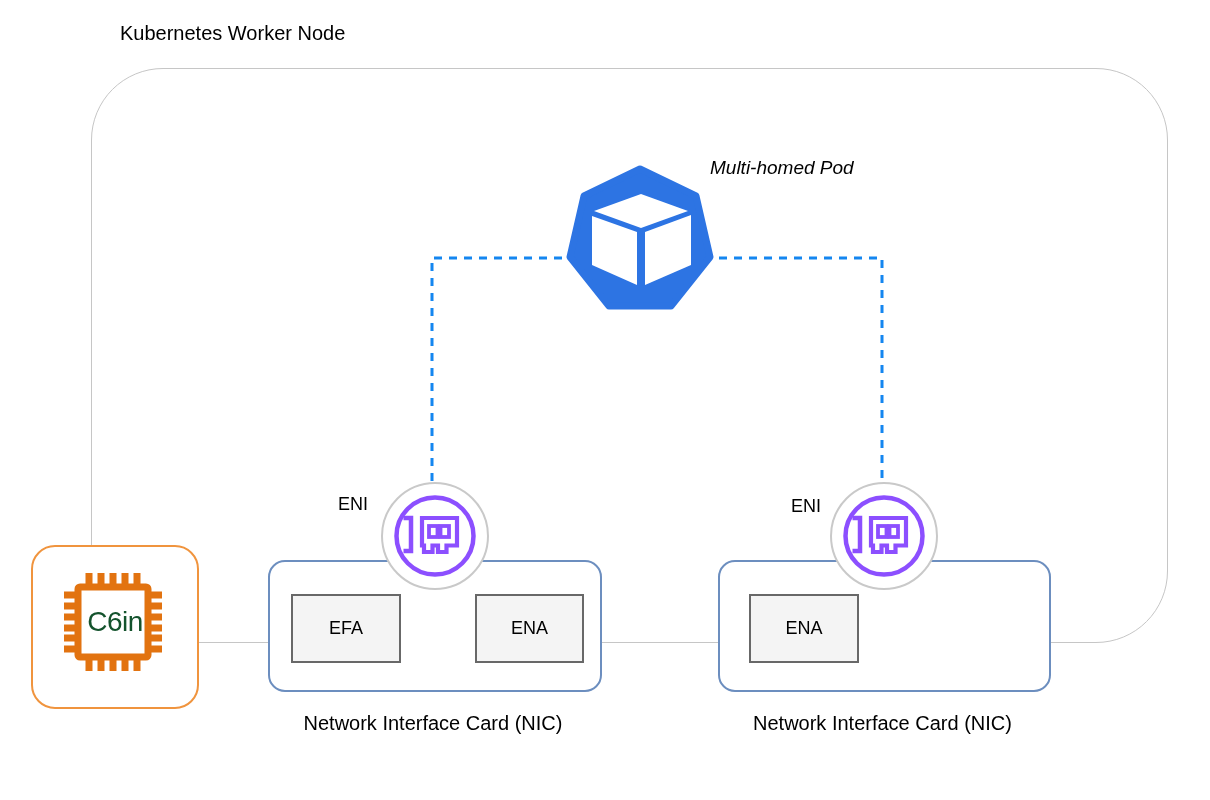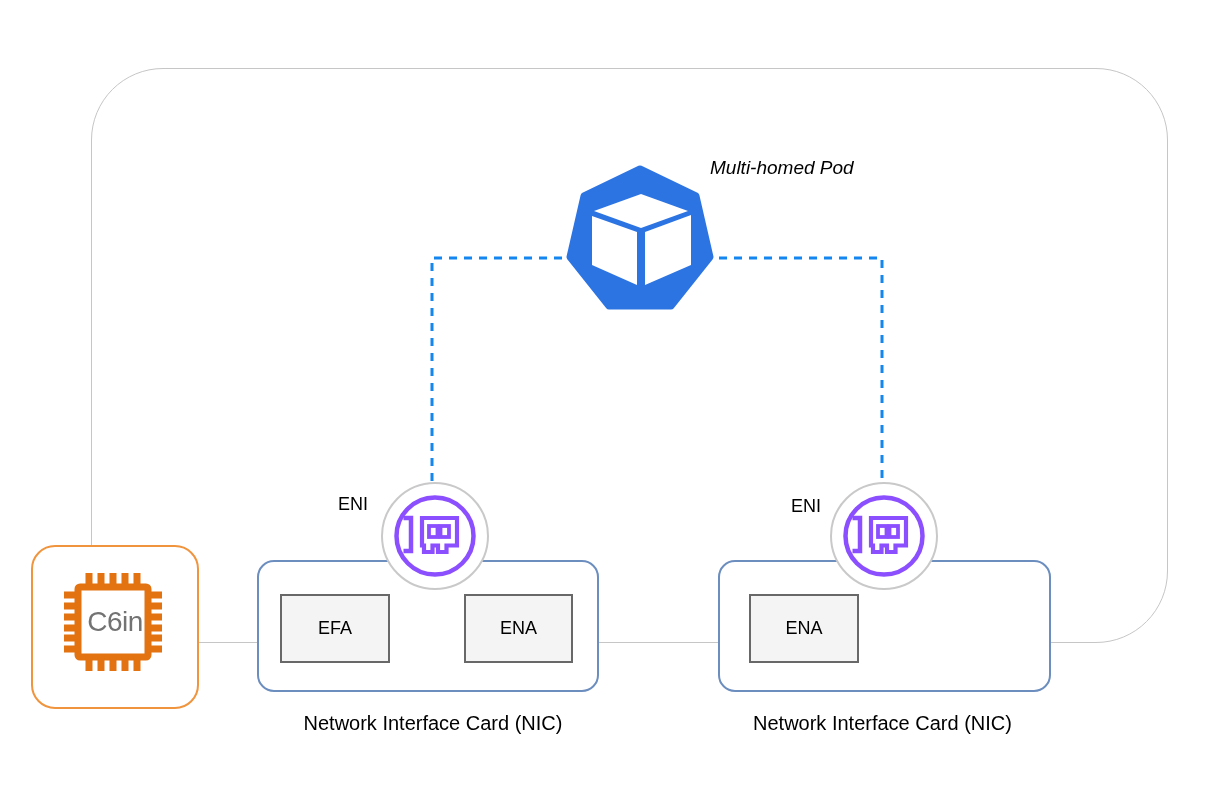--- a/index.html
+++ b/index.html
@@ -25,45 +25,46 @@
   .eni-label{font-size:18px;z-index:5;white-space:nowrap;text-align:center;}
   .eni-label-left{left:338px;top:494px;}
   .eni-label-right{left:791px;top:496px;}
   .instance-box{
     left:31px;top:545px;width:164px;height:160px;background:#fff;
     border:2.5px solid #f0943e;border-radius:24px;z-index:2;
   }
   .chip-svg{position:absolute;left:20px;top:15px;width:120px;height:120px;}
   .instance-label{
     position:absolute;left:50%;top:75px;transform:translate(-50%,-50%);
-    font-size:28px;color:#737373;letter-spacing:-0.5px;
+    font-size:28px;color:#14532d;letter-spacing:-0.5px;
   }
   .nic-box{
     top:560px;height:128px;background:#fff;
     border:2px solid #6c8ebf;border-radius:17px;z-index:2;
   }
-  .nic-left{left:257px;width:330px;padding-left:8px;}
+  .nic-left{left:268px;width:330px;}
   .nic-right{left:718px;width:329px;}
   .adapter{
     position:absolute;top:32px;width:106px;height:65px;
     background:#f4f4f4;border:2px solid #686868;
     display:flex;align-items:center;justify-content:center;font-size:18px;
   }
   .nic-left .a1{left:21px;}
   .nic-left .a2{left:205px;width:105px;}
   .nic-right .a1{left:29px;}
   .nic-label{top:712px;text-align:center;font-size:20px;z-index:5;}
   .nic-label-left{left:268px;width:330px;}
   .nic-label-right{left:718px;width:329px;}
 </style>
 </head>
 <body>
 
 <div class="canvas">
 
+  <div class="abs diagram-title">Kubernetes Worker Node</div>
 
   <div class="abs worker-node"></div>
 
   <div class="abs instance-box">
     <svg class="chip-svg" viewBox="0 0 120 120">
       <g stroke="#e27310" stroke-width="7" fill="none">
         <rect x="25" y="25" width="70" height="70" rx="2"></rect>
         <path d="M36 11V25M48 11V25M60 11V25M72 11V25M84 11V25"></path>
         <path d="M36 95V109M48 95V109M60 95V109M72 95V109M84 95V109"></path>
         <path d="M11 33H25M11 44H25M11 55H25M11 66H25M11 76H25M11 87H25"></path>

